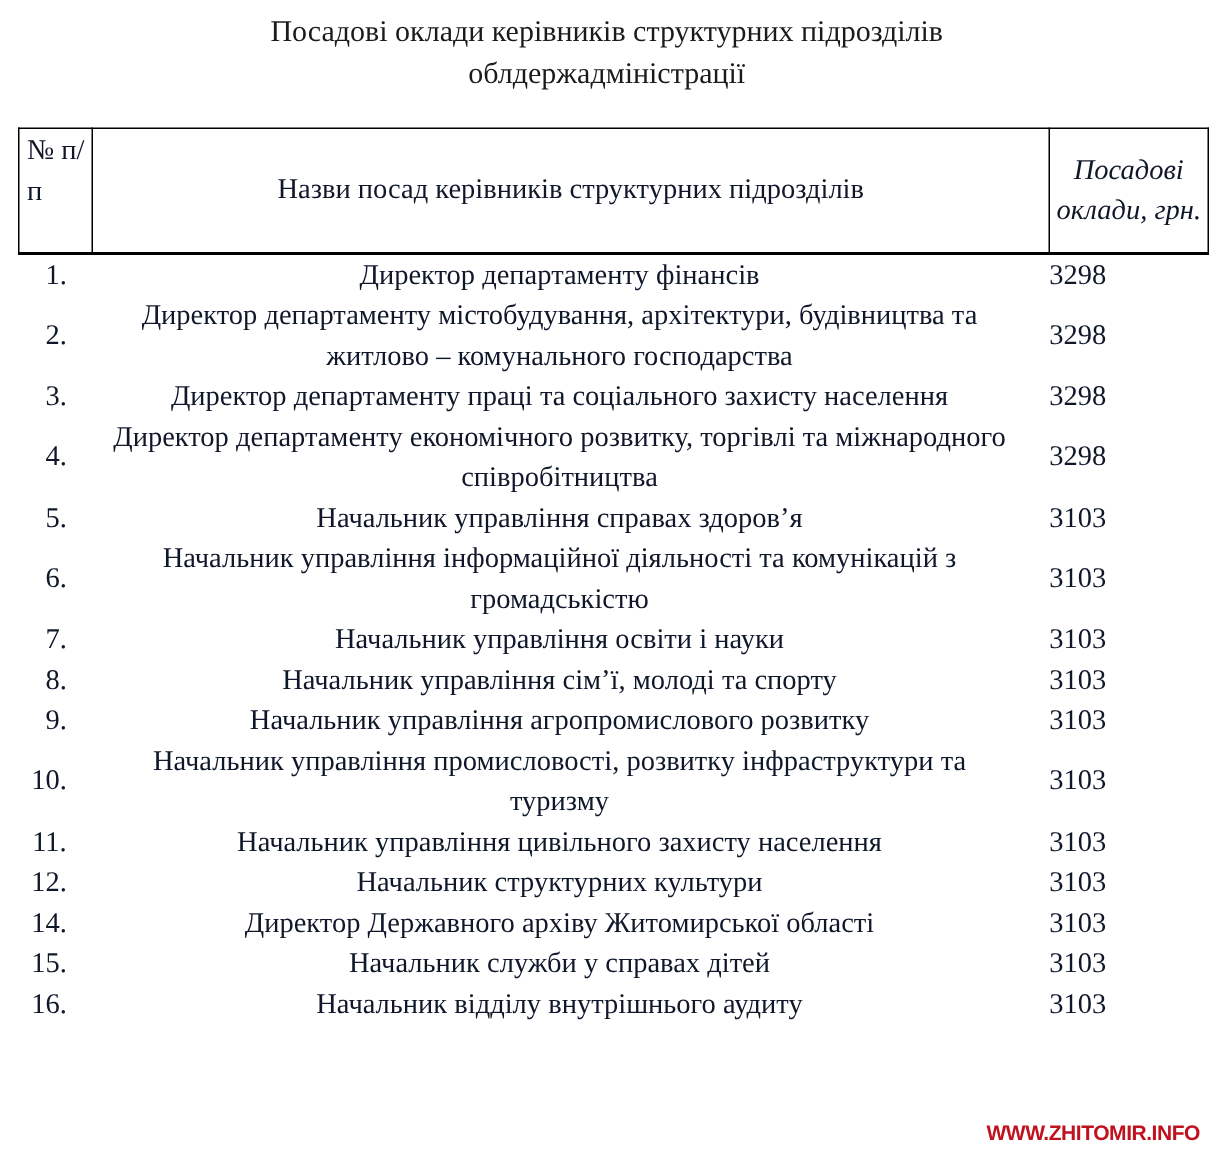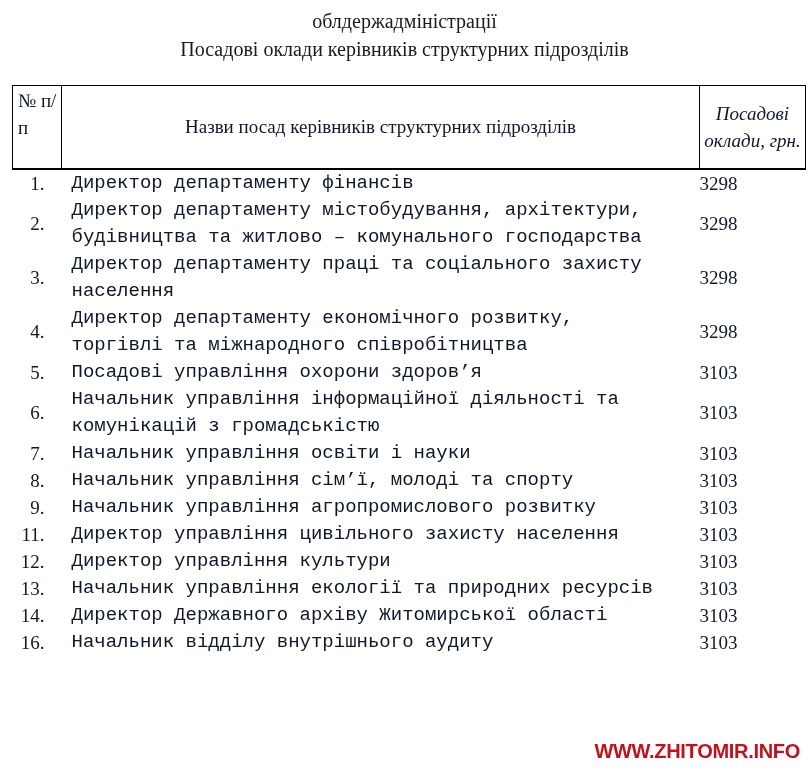--- a/index.html
+++ b/index.html
@@ -70,48 +70,47 @@
   td {
     border: none;
     vertical-align: middle;
     padding: 0;
   }
   td.num {
     text-align: right;
     padding-right: 17px;
   }
   td.name {
-    text-align: left;
+    text-align: center;
     padding-left: 10px;
     padding-right: 25px;
-    font-family: Liberation Mono, monospace;
   }
   td.sal {
     text-align: left;
   }
   .watermark {
     position: absolute;
     right: 9px;
     bottom: 5px;
     font-family: "Liberation Sans", sans-serif;
     font-weight: bold;
-    font-size: 20px;
+    font-size: 14px;
     letter-spacing: -0.3px;
     color: #c0121e;
     white-space: nowrap;
   }
 </style>
 </head>
 <body>
 
 <div id="doc">
 
   <div class="title">
+    <div>Посадові оклади керівників структурних підрозділів</div>
     <div>облдержадміністрації</div>
-    <div>Посадові оклади керівників структурних підрозділів</div>
   </div>
 
   <table class="salary">
     <colgroup>
         <col class="c1">
         <col class="c2">
         <col class="c3">
       </colgroup>
     <thead>
       <tr>
@@ -136,21 +135,21 @@
         <td class="name">Директор департаменту праці та соціального захисту населення</td>
         <td class="sal">3298</td>
       </tr>
       <tr>
         <td class="num">4.</td>
         <td class="name">Директор департаменту економічного розвитку, торгівлі та міжнародного співробітництва</td>
         <td class="sal">3298</td>
       </tr>
       <tr>
         <td class="num">5.</td>
-        <td class="name">Посадові управління охорони здоров’я</td>
+        <td class="name">Начальник управління справах здоров’я</td>
         <td class="sal">3103</td>
       </tr>
       <tr>
         <td class="num">6.</td>
         <td class="name">Начальник управління інформаційної діяльності та комунікацій з громадськістю</td>
         <td class="sal">3103</td>
       </tr>
       <tr>
         <td class="num">7.</td>
         <td class="name">Начальник управління освіти і науки</td>
@@ -160,40 +159,45 @@
         <td class="num">8.</td>
         <td class="name">Начальник управління сім’ї, молоді та спорту</td>
         <td class="sal">3103</td>
       </tr>
       <tr>
         <td class="num">9.</td>
         <td class="name">Начальник управління агропромислового розвитку</td>
         <td class="sal">3103</td>
       </tr>
       <tr>
+        <td class="num">10.</td>
+        <td class="name">Начальник управління промисловості, розвитку інфраструктури та туризму</td>
+        <td class="sal">3103</td>
+      </tr>
+      <tr>
         <td class="num">11.</td>
-        <td class="name">Директор управління цивільного захисту населення</td>
+        <td class="name">Начальник управління цивільного захисту населення</td>
         <td class="sal">3103</td>
       </tr>
       <tr>
         <td class="num">12.</td>
-        <td class="name">Директор управління культури</td>
-        <td class="sal">3103</td>
-      </tr>
-      <tr>
-        <td class="num">13.</td>
-        <td class="name">Начальник управління екології та природних ресурсів</td>
+        <td class="name">Начальник структурних культури</td>
         <td class="sal">3103</td>
       </tr>
       <tr>
         <td class="num">14.</td>
         <td class="name">Директор Державного архіву Житомирської області</td>
         <td class="sal">3103</td>
       </tr>
       <tr>
+        <td class="num">15.</td>
+        <td class="name">Начальник служби у справах дітей</td>
+        <td class="sal">3103</td>
+      </tr>
+      <tr>
         <td class="num">16.</td>
         <td class="name">Начальник відділу внутрішнього аудиту</td>
         <td class="sal">3103</td>
       </tr>
     </tbody>
   </table>
 
   <div class="watermark">WWW.ZHITOMIR.INFO</div>
 
 </div>

